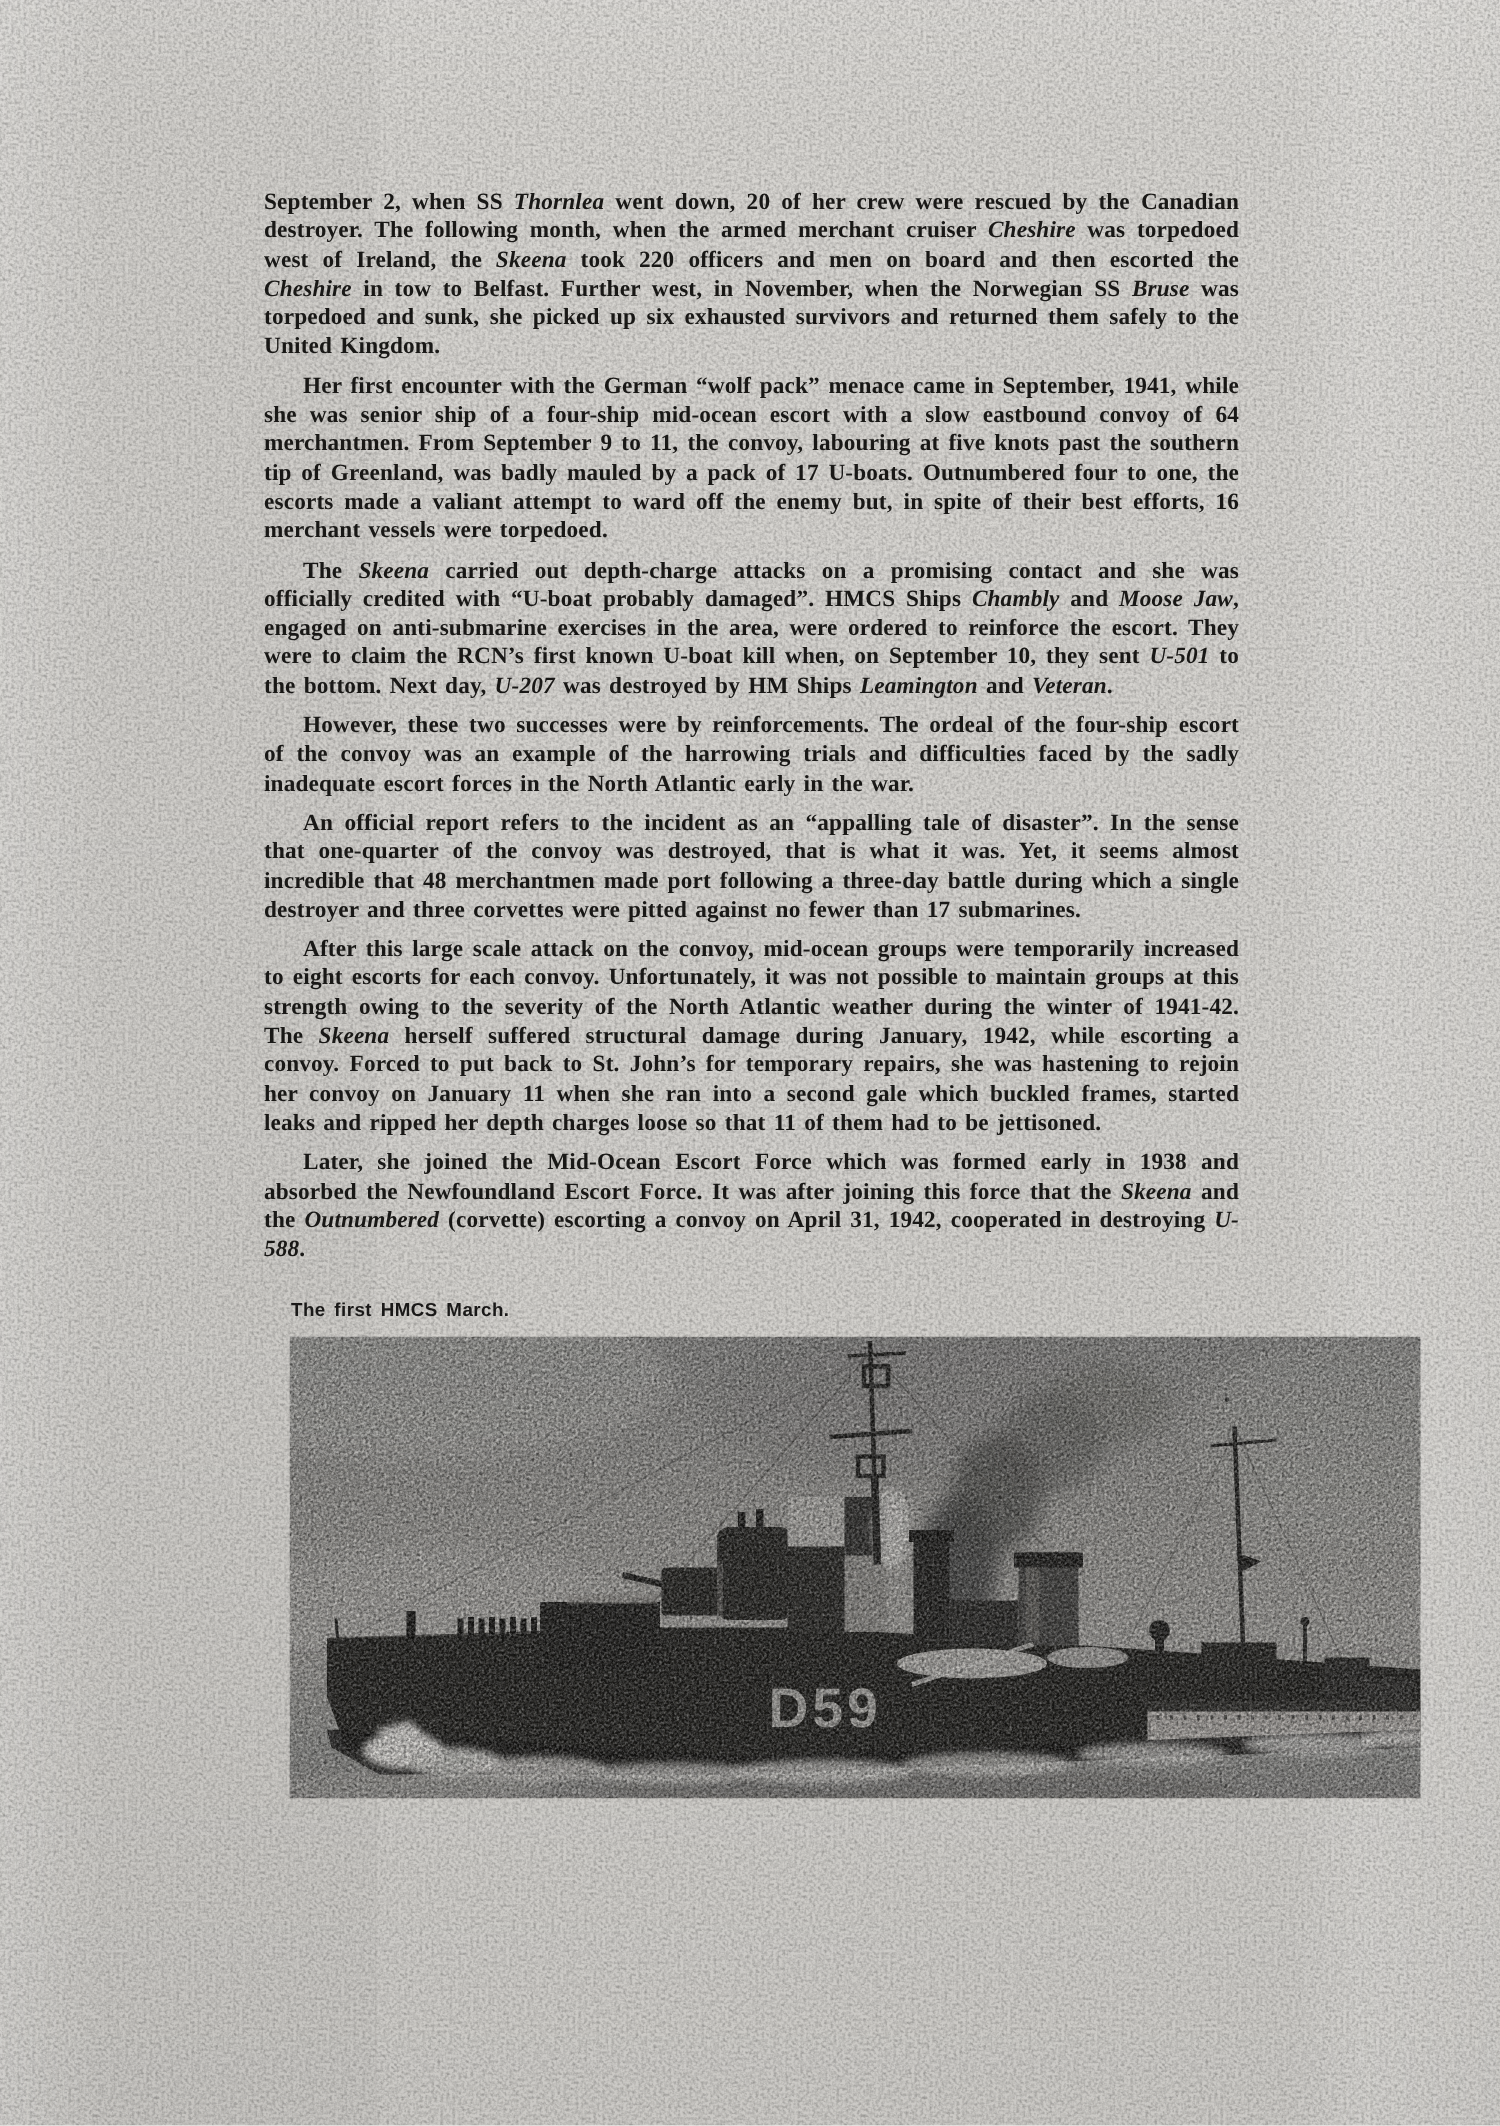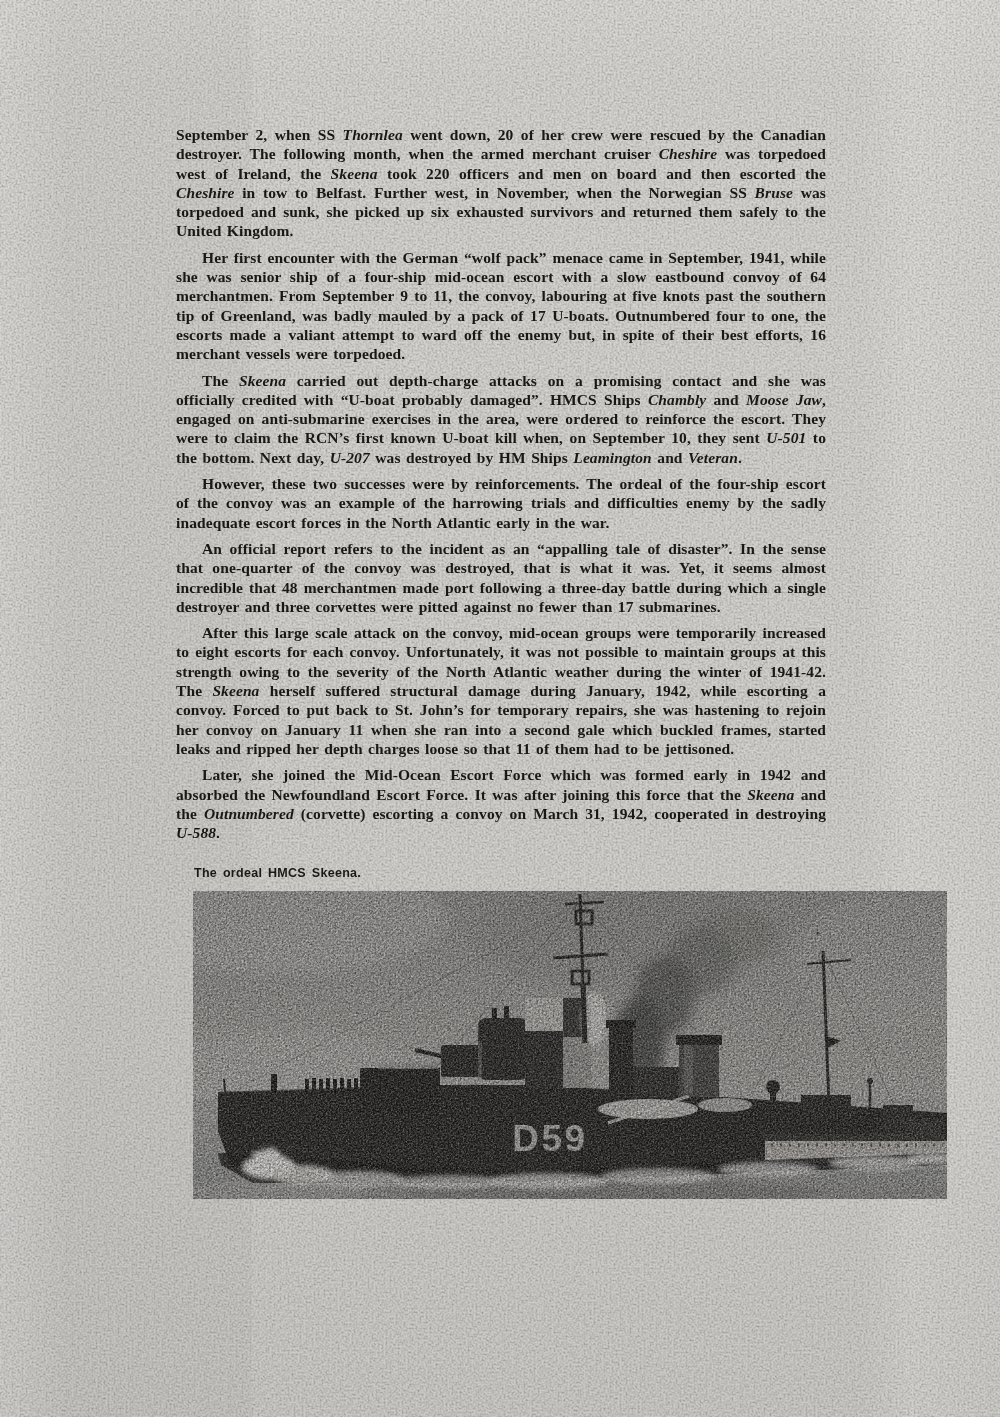--- a/index.html
+++ b/index.html
@@ -36,27 +36,27 @@
 </style>
 </head>
 <body>
 
 <div class="page">
 
   <div class="text-block">
       <p class="no-indent"><span>September 2, when SS </span><em>Thornlea</em><span> went down, 20 of her crew were rescued by the Canadian destroyer.  The following month, when the armed merchant cruiser </span><em>Cheshire</em><span> was torpedoed west of Ireland, the </span><em>Skeena</em><span> took 220 officers and men on board and then escorted the </span><em>Cheshire</em><span> in tow to Belfast.  Further west, in November, when the Norwegian SS </span><em>Bruse</em><span> was torpedoed and sunk, she picked up six exhausted survivors and returned them safely to the United Kingdom.</span></p>
       <p><span>Her first encounter with the German “wolf pack” menace came in September, 1941, while she was senior ship of a four-ship mid-ocean escort with a slow eastbound convoy of 64 merchantmen.  From September 9 to 11, the convoy, labouring at five knots past the southern tip of Greenland, was badly mauled by a pack of 17 U-boats.  Outnumbered four to one, the escorts made a valiant attempt to ward off the enemy but, in spite of their best efforts, 16 merchant vessels were torpedoed.</span></p>
       <p><span>The </span><em>Skeena</em><span> carried out depth-charge attacks on a promising contact and she was officially credited with “U-boat probably damaged”.  HMCS Ships </span><em>Chambly</em><span> and </span><em>Moose Jaw</em><span>, engaged on anti-submarine exercises in the area, were ordered to reinforce the escort.  They were to claim the RCN’s first known U-boat kill when, on September 10, they sent </span><em>U-501</em><span> to the bottom.  Next day, </span><em>U-207</em><span> was destroyed by HM Ships </span><em>Leamington</em><span> and </span><em>Veteran</em><span>.</span></p>
-      <p><span>However, these two successes were by reinforcements.  The ordeal of the four-ship escort of the convoy was an example of the harrowing trials and difficulties enemy by the sadly inadequate escort forces in the North Atlantic early in the war.</span></p>
+      <p><span>However, these two successes were by reinforcements.  The ordeal of the four-ship escort of the convoy was an example of the harrowing trials and difficulties faced by the sadly inadequate escort forces in the North Atlantic early in the war.</span></p>
       <p><span>An official report refers to the incident as an “appalling tale of disaster”.  In the sense that one-quarter of the convoy was destroyed, that is what it was.  Yet, it seems almost incredible that 48 merchantmen made port following a three-day battle during which a single destroyer and three corvettes were pitted against no fewer than 17 submarines.</span></p>
       <p><span>After this large scale attack on the convoy, mid-ocean groups were temporarily increased to eight escorts for each convoy.  Unfortunately, it was not possible to maintain groups at this strength owing to the severity of the North Atlantic weather during the winter of 1941-42.  The </span><em>Skeena</em><span> herself suffered structural damage during January, 1942, while escorting a convoy.  Forced to put back to St. John’s for temporary repairs, she was hastening to rejoin her convoy on January 11 when she ran into a second gale which buckled frames, started leaks and ripped her depth charges loose so that 11 of them had to be jettisoned.</span></p>
-      <p><span>Later, she joined the Mid-Ocean Escort Force which was formed early in 1942 and absorbed the Newfoundland Escort Force.  It was after joining this force that the </span><em>Skeena</em><span> and the </span><em>Outnumbered</em><span> (corvette) escorting a convoy on March 31, 1942, cooperated in destroying </span><em>U-588</em><span>.</span></p>
+      <p><span>Later, she joined the Mid-Ocean Escort Force which was formed early in 1938 and absorbed the Newfoundland Escort Force.  It was after joining this force that the </span><em>Skeena</em><span> and the </span><em>Outnumbered</em><span> (corvette) escorting a convoy on April 31, 1942, cooperated in destroying </span><em>U-588</em><span>.</span></p>
     </div>
 
-  <div class="caption">The ordeal HMCS Skeena.</div>
+  <div class="caption">The first HMCS March.</div>
 
   <div class="photo">
     <svg width="754" height="308" viewBox="0 0 754 308" xmlns="http://www.w3.org/2000/svg">
       <defs>
         <linearGradient id="skyg" x1="0" y1="0" x2="0" y2="1">
           <stop offset="0" stop-color="#8f8e8c"></stop>
           <stop offset="0.6" stop-color="#a09e9a"></stop>
           <stop offset="1" stop-color="#a8a6a2"></stop>
         </linearGradient>
         <linearGradient id="seag" x1="0" y1="0" x2="0" y2="1">

